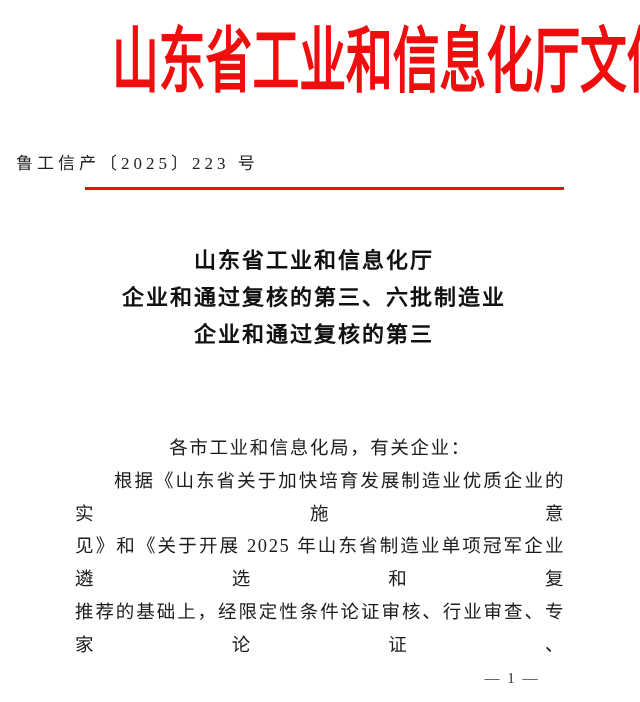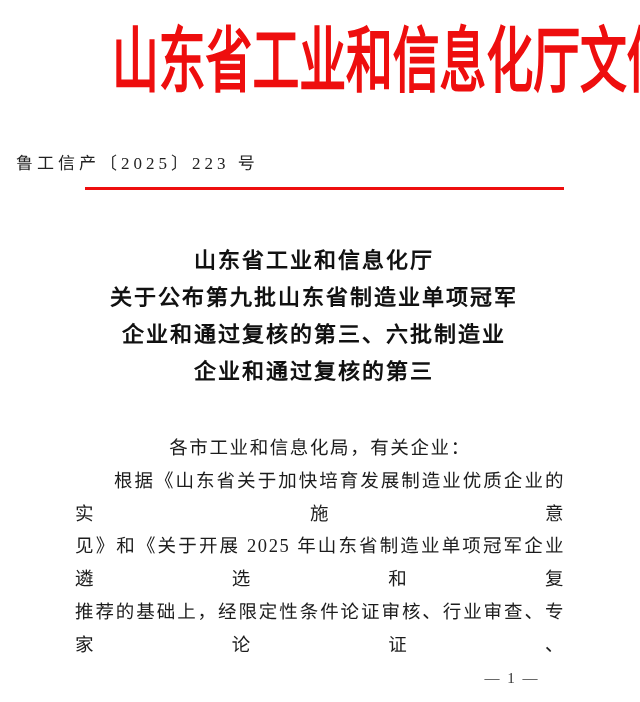--- a/index.html
+++ b/index.html
@@ -112,21 +112,20 @@
 <div class="page">
 
   <div class="letterhead">山东省工业和信息化厅文件</div>
 
   <div class="doc-number">鲁工信产〔2025〕223 号</div>
 
   <div class="red-divider"></div>
 
   <div class="doc-title">
     <div class="title-line">山东省工业和信息化厅</div>
-    <div class="title-line">关于公布第九批山东省制造业单项冠军</div>
     <div class="title-line">企业和通过复核的第三、六批制造业</div>
     <div class="title-line">企业和通过复核的第三</div>
   </div>
 
   <div class="body-text">
     <div class="salutation">各市工业和信息化局，有关企业：</div>
     <div class="para-line indent">根据《山东省关于加快培育发展制造业优质企业的实施意</div>
     <div class="para-line">见》和《关于开展 2025 年山东省制造业单项冠军企业遴选和复</div>
     <div class="para-line">推荐的基础上，经限定性条件论证审核、行业审查、专家论证、</div>
 

